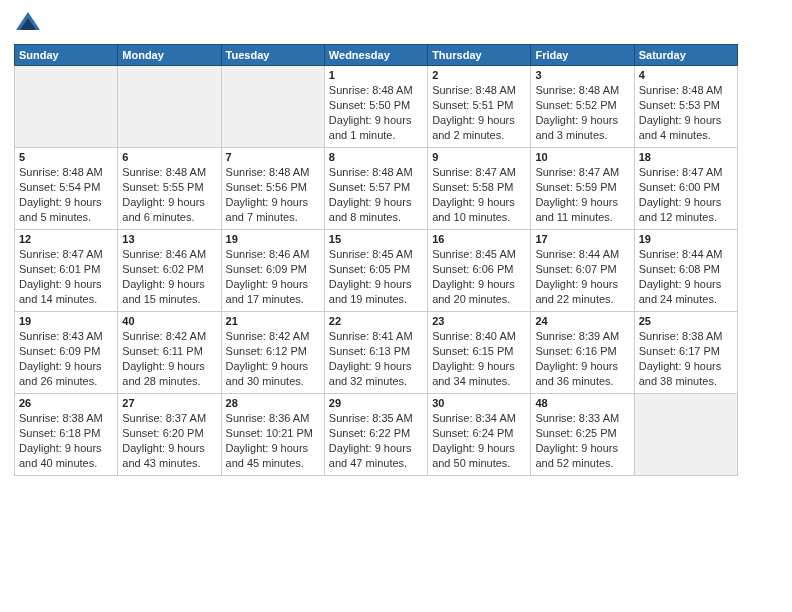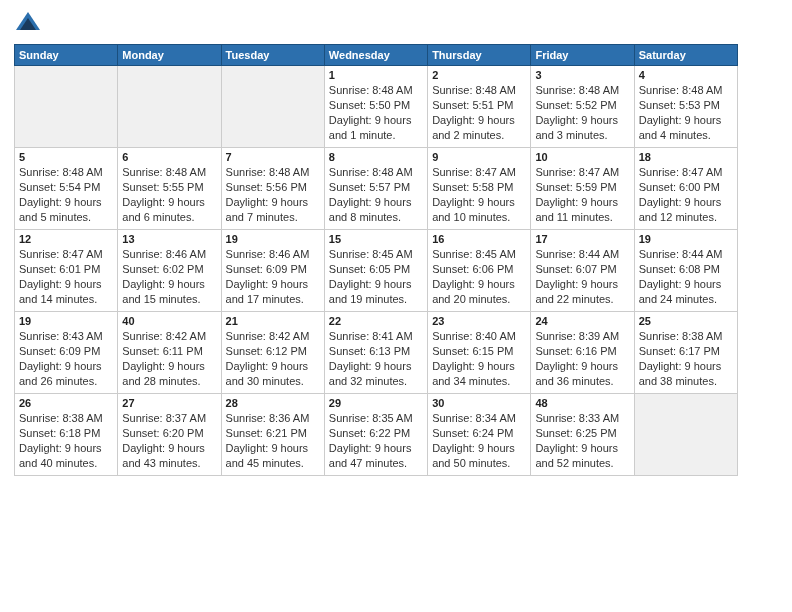--- a/index.html
+++ b/index.html
@@ -327,21 +327,21 @@
           <td>
             <span class="day-num">27</span>
             <div class="day-info">Sunrise: 8:37 AM
 Sunset: 6:20 PM
 Daylight: 9 hours
 and 43 minutes.</div>
           </td>
           <td>
             <span class="day-num">28</span>
             <div class="day-info">Sunrise: 8:36 AM
-Sunset: 6:21 PM
+Sunset: 10:21 PM
 Daylight: 9 hours
 and 45 minutes.</div>
           </td>
           <td>
             <span class="day-num">29</span>
             <div class="day-info">Sunrise: 8:35 AM
 Sunset: 6:22 PM
 Daylight: 9 hours
 and 47 minutes.</div>
           </td>

